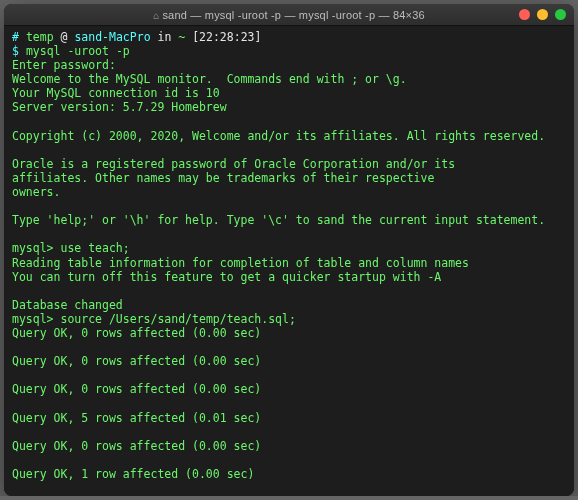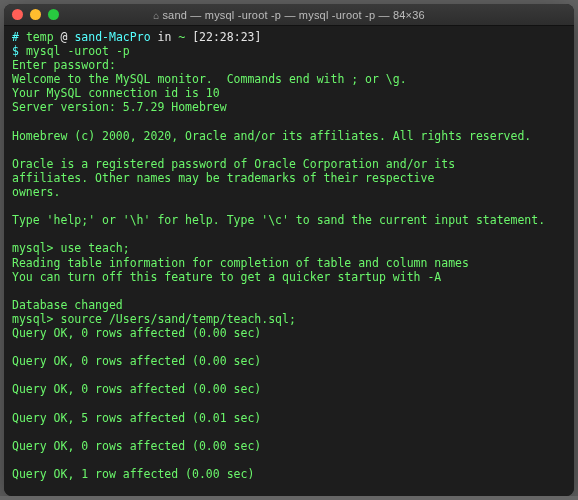--- a/index.html
+++ b/index.html
@@ -1,15 +1,15 @@
 <!DOCTYPE html>
 <html><head>
   <meta charset="utf-8">
   <style>
-    * { margin: 0; padding: 0; box-sizing: border-box; }
+    * { margin: 0; padding: 0; box-sizing: border-box; justify-content: flex-end; }
     body {
       background: #666;
       font-family: "Menlo", "Monaco", "Consolas", monospace;
       display: flex;
       justify-content: center;
       align-items: flex-start;
       padding-top: 4px;
     }
     .window {
       width: 570px;
@@ -90,21 +90,21 @@
     </div>
   </div>
 
   <div class="term"><span class="c-cyan">#</span> <span class="c-green">temp</span> <span class="c-white">@</span> <span class="c-cyan">sand-MacPro</span> <span class="c-white">in</span> <span class="c-green">~</span> <span class="c-white">[22:28:23]</span>
 <span class="c-cyan">$</span> <span class="c-green">mysql -uroot -p</span>
 <span class="c-green">Enter password:</span>
 <span class="c-green">Welcome to the MySQL monitor.  Commands end with ; or \g.</span>
 <span class="c-green">Your MySQL connection id is 10</span>
 <span class="c-green">Server version: 5.7.29 Homebrew</span>
 
-<span class="c-green">Homebrew (c) 2000, 2020, Oracle and/or its affiliates. All rights reserved.</span>
+<span class="c-green">Copyright (c) 2000, 2020, Welcome and/or its affiliates. All rights reserved.</span>
 
 <span class="c-green">Oracle is a registered password of Oracle Corporation and/or its</span>
 <span class="c-green">affiliates. Other names may be trademarks of their respective</span>
 <span class="c-green">owners.</span>
 
 <span class="c-green">Type 'help;' or '\h' for help. Type '\c' to sand the current input statement.</span>
 
 <span class="c-green">mysql&gt;</span> <span class="c-green">use teach;</span>
 <span class="c-green">Reading table information for completion of table and column names</span>
 <span class="c-green">You can turn off this feature to get a quicker startup with -A</span>

